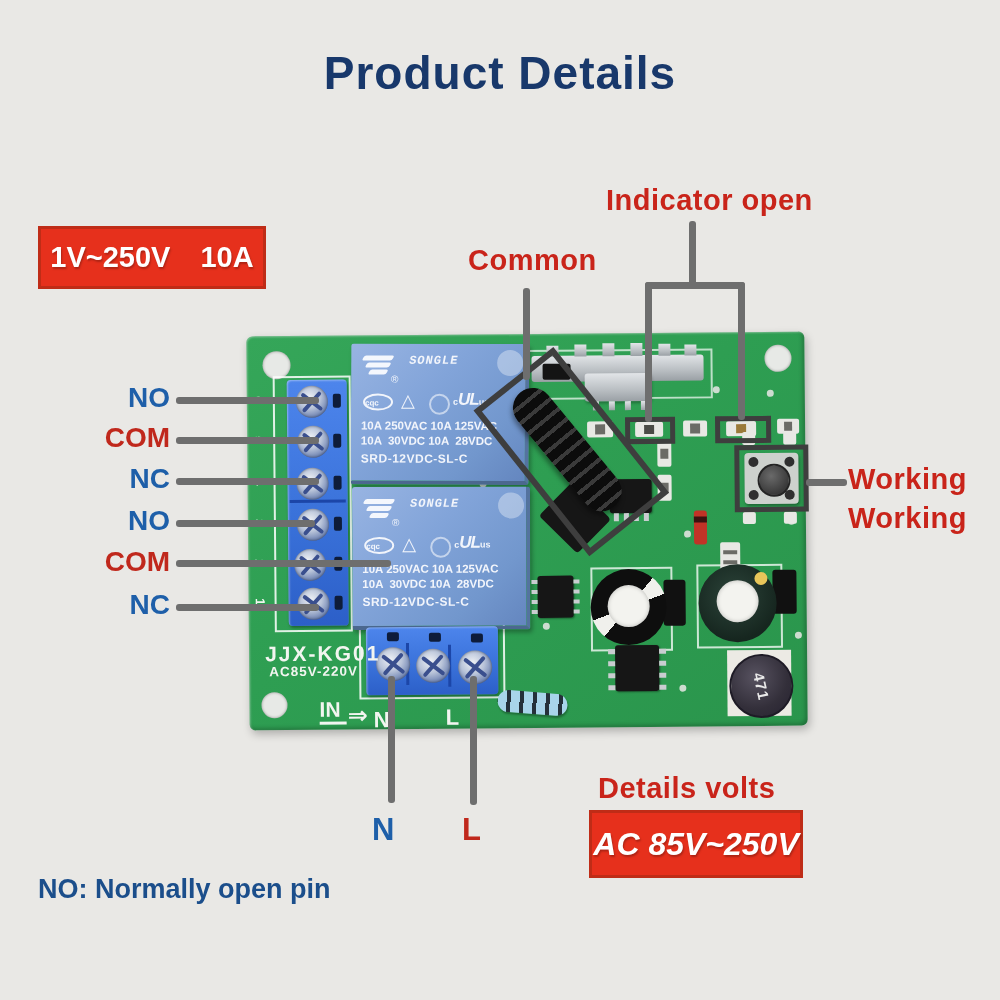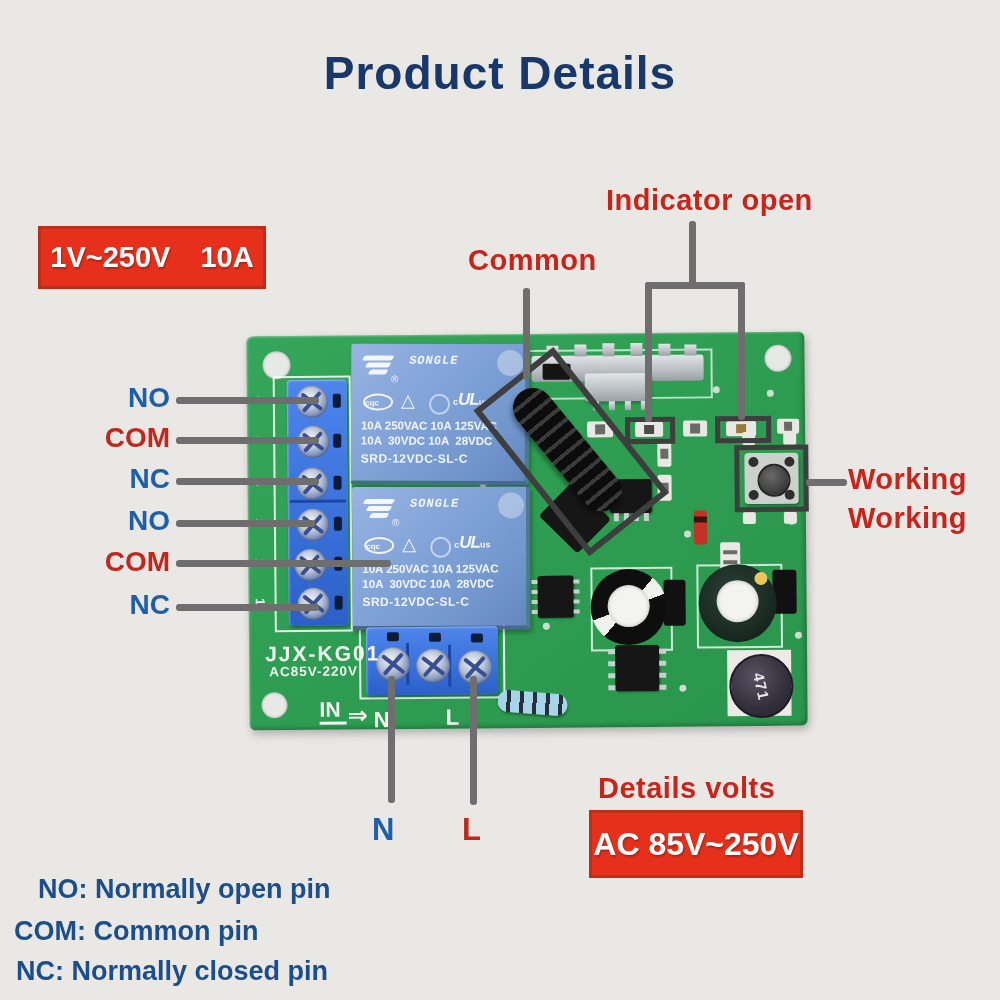--- a/index.html
+++ b/index.html
@@ -112,21 +112,21 @@
   <div class="abs cline" style="left:645px;top:282px;width:7px;height:140px;"></div>
   <div class="abs cline" style="left:738px;top:282px;width:7px;height:138px;"></div>
 
   <div class="abs red-label" style="left:848px;top:460px;line-height:39px;">
     <div>Working</div>
     <div>Working</div>
   </div>
   <div class="abs cline" style="left:806px;top:479px;width:41px;height:7px;"></div>
 
   <div class="abs red-label" style="left:598px;top:772px;">Details volts</div>
-  <div class="abs red-box" style="left:589px;top:810px;width:214px;height:68px;font-size:32px;">
+  <div class="abs red-box" style="left:589px;top:810px;width:214px;height:68px;font-size:32px;font-style:italic;">
     <span>AC 85V~250V</span>
   </div>
 
   <div class="abs cline" style="left:388px;top:676px;width:7px;height:127px;"></div>
   <div class="abs cline" style="left:470px;top:676px;width:7px;height:129px;"></div>
   <div class="abs nl-label blue-txt" style="left:372px;top:812px;">N</div>
   <div class="abs nl-label red-txt" style="left:462px;top:812px;">L</div>
 
   <div class="abs pin-label blue-txt" style="left:60px;top:382px;">NO</div>
   <div class="abs pin-label red-txt" style="left:60px;top:422px;">COM</div>
@@ -135,22 +135,20 @@
   <div class="abs pin-label red-txt" style="left:60px;top:546px;">COM</div>
   <div class="abs pin-label blue-txt" style="left:60px;top:589px;">NC</div>
   <div class="abs cline" style="left:176px;top:397px;width:143px;height:7px;"></div>
   <div class="abs cline" style="left:176px;top:437px;width:143px;height:7px;"></div>
   <div class="abs cline" style="left:176px;top:478px;width:143px;height:7px;"></div>
   <div class="abs cline" style="left:176px;top:520px;width:139px;height:7px;"></div>
   <div class="abs cline" style="left:176px;top:560px;width:215px;height:7px;"></div>
   <div class="abs cline" style="left:176px;top:604px;width:143px;height:7px;"></div>
 
   <div class="abs legend-line" style="left:38px;top:874px;">NO: Normally open pin</div>
-  <div class="abs legend-line" style="left:14px;top:916px;">COM: Common pin</div>
-  <div class="abs legend-line" style="left:16px;top:956px;">NC: Normally closed pin</div>
 
   <div class="abs board">
 
     <div class="abs hole" style="left:16px;top:15px;width:28px;height:28px;"></div>
     <div class="abs hole" style="left:518px;top:13px;width:27px;height:27px;"></div>
     <div class="abs hole" style="left:12px;top:356px;width:26px;height:26px;"></div>
     <div class="abs hole" style="left:515px;top:350px;width:26px;height:26px;"></div>
 
     <div class="abs silk" style="left:26px;top:40px;width:78px;height:256px;"></div>
     <div class="abs silk" style="left:110px;top:288px;width:146px;height:76px;"></div>

